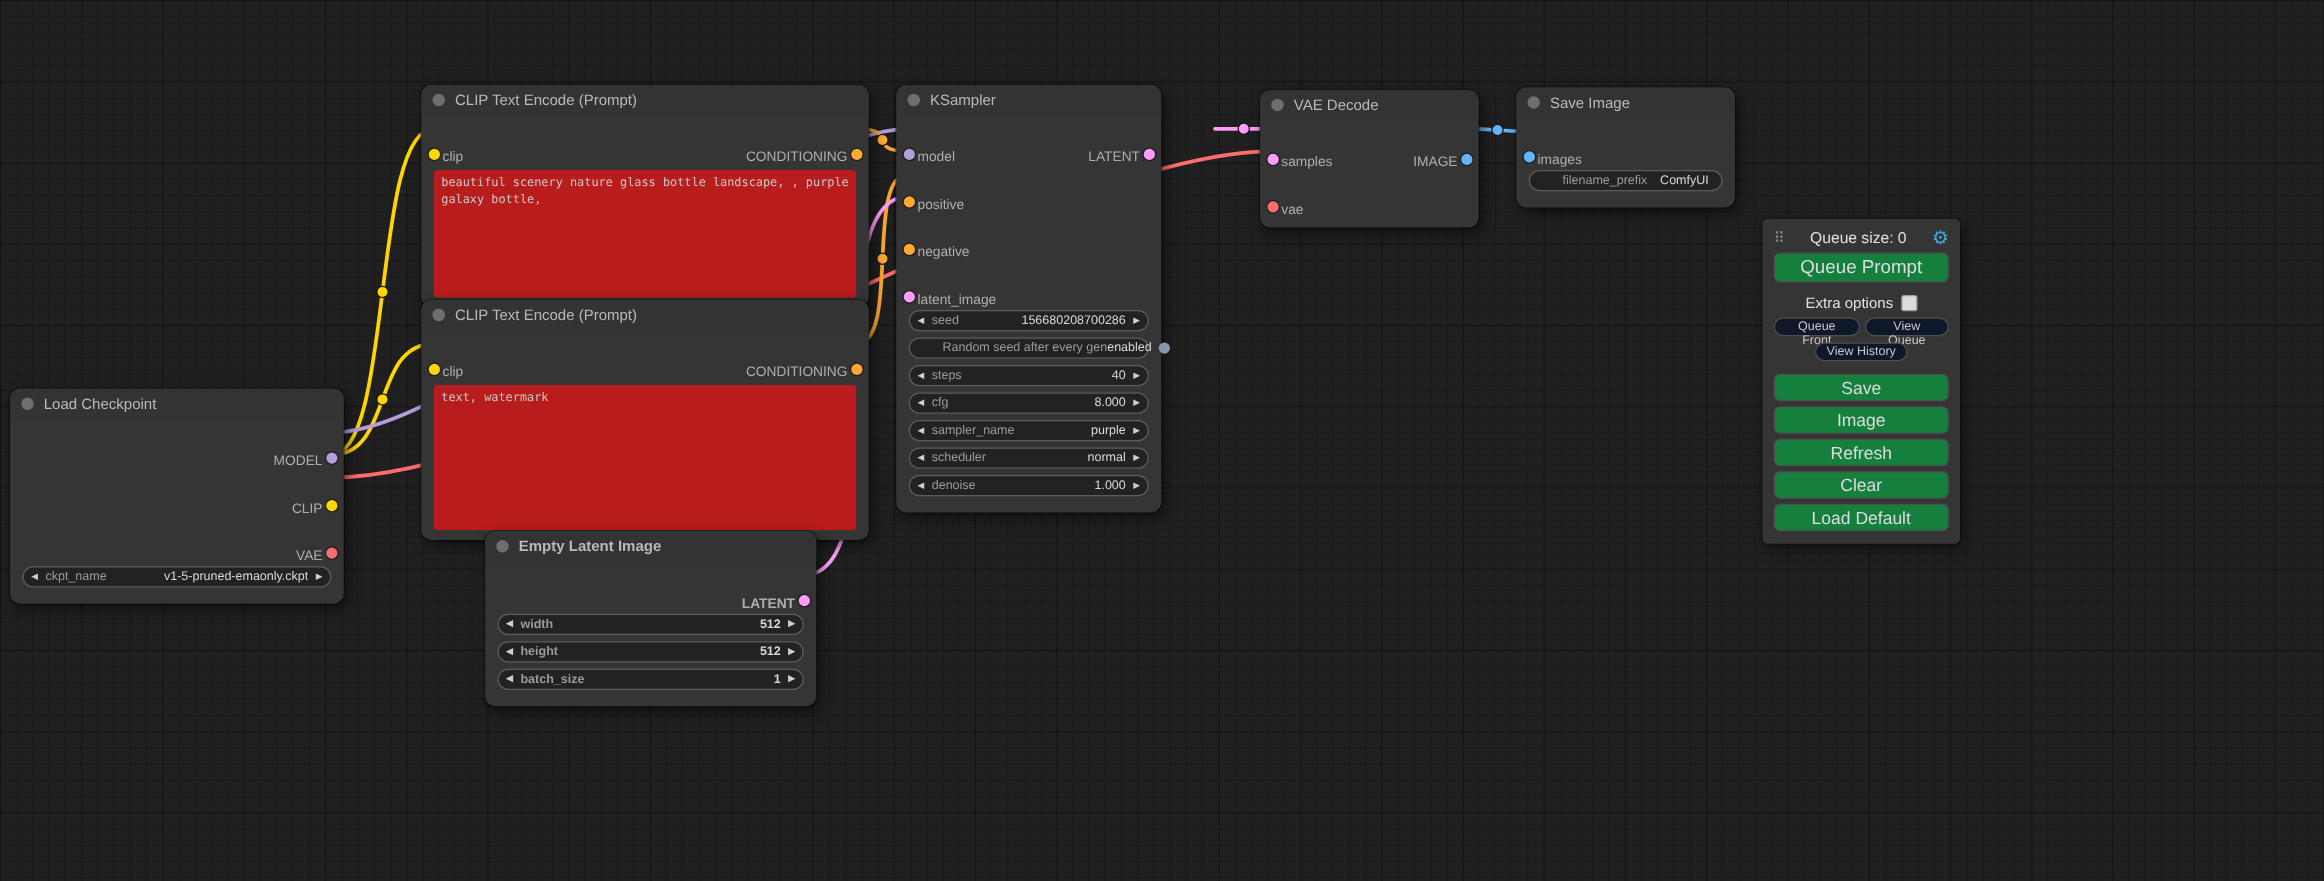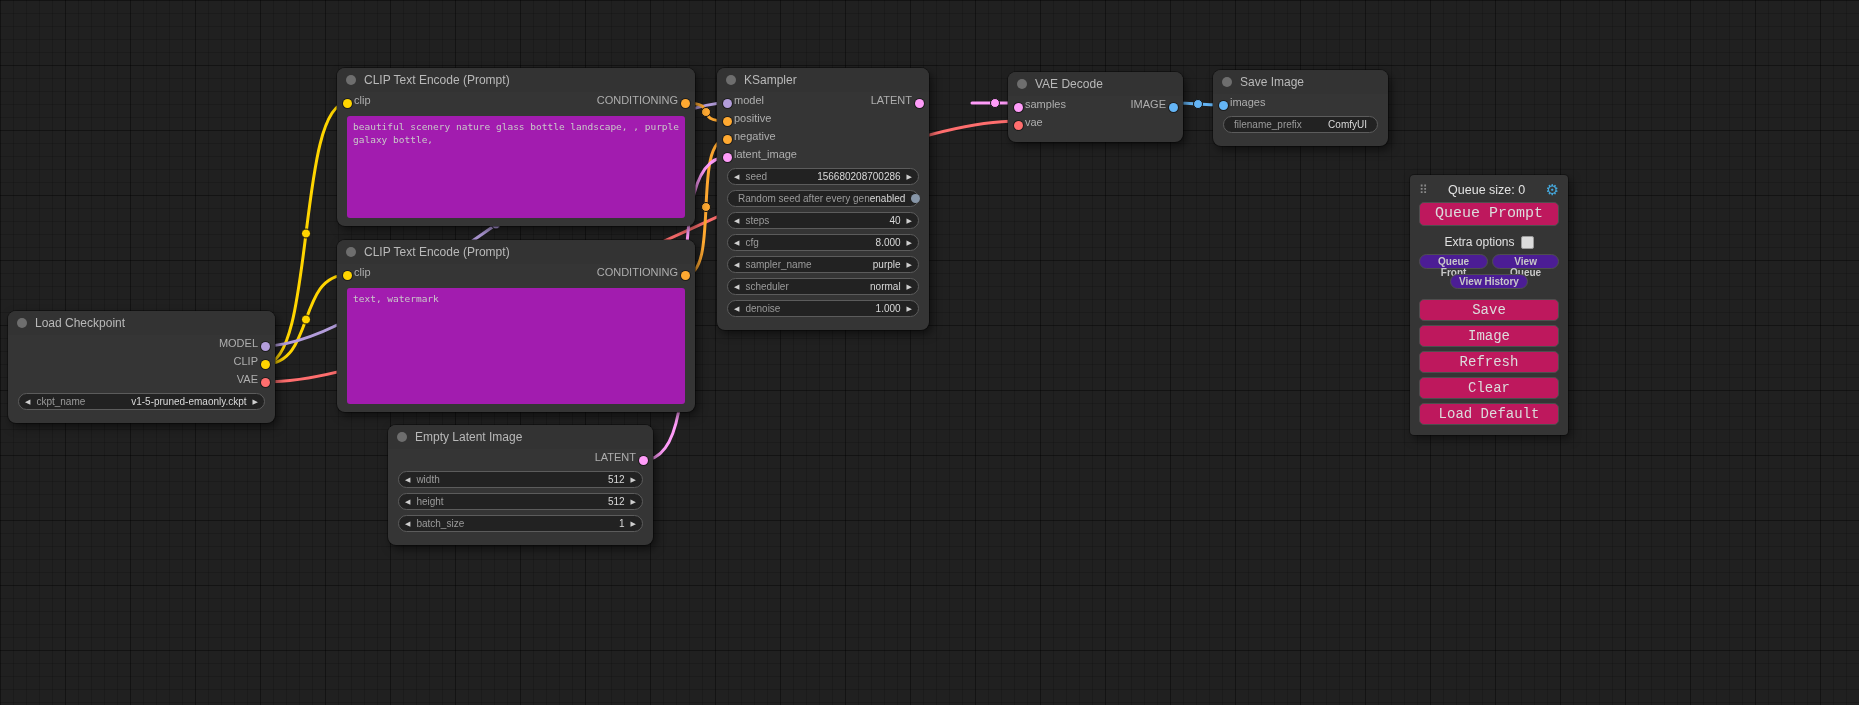--- a/index.html
+++ b/index.html
@@ -20,61 +20,61 @@
 
   .node{
     position:absolute; z-index:1; background:#353535; border-radius:8px;
     box-shadow:0 0 0 1px rgba(0,0,0,.35), 3px 4px 10px rgba(0,0,0,.55);
   }
   .ntitle{height:24px;background:#333333;border-radius:8px 8px 0 0;
     display:flex;align-items:center;padding:0 9px;gap:8px;}
   .cdot{width:10px;height:10px;border-radius:50%;background:#6e6e6e;flex:none;cursor:pointer;}
   .ntext{color:#b9b9b9;font-size:12px;white-space:nowrap;}
   .nbody{padding:2px 0 8px;position:relative;}
-  .srow{height:18px;position:relative;display:flex;align-items:flex-start;}
+  .srow{height:18px;position:relative;display:flex;align-items:flex-end;margin-top:20px;}
   .slabel{color:#aeaeae;font-size:11px;white-space:nowrap;}
   .slabel.in{margin-left:17px;}
   .slabel.out{margin-left:auto;margin-right:17px;}
   .port{width:9px;height:9px;border-radius:50%;position:absolute;top:4.5px;
     box-shadow:0 0 0 1px rgba(0,0,0,.45);cursor:crosshair;background:#888;}
   .port.in{left:5.5px;}
   .port.out{right:5.5px;}
 
   .widget{height:15px;background:#222;border:1px solid #5c5c5c;border-radius:9px;
     margin:0 10px 5px;display:flex;align-items:center;font-size:10px;cursor:pointer;}
   .arr{color:#cfcfcf;font-size:7px;padding:0 6px;line-height:15px;}
   .wlabel{color:#9b9b9b;white-space:nowrap;}
   .wvalue{margin-left:auto;color:#d9d9d9;white-space:nowrap;}
-  .widget.noarrow .wlabel{margin-left:10px;}
+  .widget.noarrow .wlabel{margin-left:26px;}
   .widget.noarrow .wvalue{margin-right:10px;}
   .knob{width:9px;height:9px;border-radius:50%;background:#8796a8;margin:0 3px 0 6px;flex:none;}
 
-  .prompt{margin:4px 10px 0;background:#a21caf;border-radius:3px;color:#c9c9c9;
+  .prompt{margin:4px 10px 0;background:#b91c1c;border-radius:3px;color:#c9c9c9;
     font-family:"DejaVu Sans Mono",monospace;font-size:9.5px;line-height:1.4;
     padding:4px 6px;white-space:pre-wrap;overflow:hidden;cursor:text;}
 
   .menu{position:absolute;z-index:2;left:1410px;top:175px;width:158px;box-sizing:border-box;
     background:#353535;border-radius:4px;padding:5px 9px 10px;
     box-shadow:0 0 0 1px rgba(0,0,0,.3), 3px 4px 10px rgba(0,0,0,.5);color:#ddd;}
   .menu-header{display:flex;align-items:center;height:20px;}
   .drag{color:#8a8a8a;font-size:12px;cursor:grab;}
   .qsize{flex:1;text-align:center;font-size:12.5px;color:#e2e2e2;}
   .gear{color:#45a8dc;font-size:15px;cursor:pointer;}
   button{font-family:"Liberation Sans",sans-serif;cursor:pointer;}
-  .btn-big{display:block;width:100%;box-sizing:border-box;background:#be185d;
+  .btn-big{display:block;width:100%;box-sizing:border-box;background:#15803d;
     border:1px solid #4e4e4e;color:#dcdcdc;font-size:14px;border-radius:5px;
-    height:22px;line-height:18px;text-align:center;margin-top:4px;font-family:Liberation Mono, monospace;}
+    height:22px;line-height:18px;text-align:center;margin-top:4px;}
   .btn-qp{height:24px;font-size:15px;margin-top:2px;}
   .extra{display:flex;justify-content:center;align-items:center;gap:6px;
     font-size:12px;color:#e0e0e0;margin-top:9px;}
   .checkbox{width:11px;height:11px;background:#dcdcdc;border-radius:2px;
     border:1px solid #9a9a9a;cursor:pointer;}
   .small-row{display:flex;justify-content:center;gap:4px;margin-top:5px;}
-  .btn-small{background:#4c1d95;border:1px solid #4e4e4e;color:#c8c8c8;
-    font-size:10px;border-radius:9px;padding:1px 8px;height:15px;line-height:11px;font-weight:bold;}
+  .btn-small{background:#0f172a;border:1px solid #4e4e4e;color:#c8c8c8;
+    font-size:10px;border-radius:9px;padding:1px 8px;height:15px;line-height:11px;}
   .actions{margin-top:10px;}
 </style>
 </head>
 <body>
 
 <div class="canvas">
 
   <svg class="wires" width="1859" height="705">
     <path class="wire" d="M265,364 C315,364 297,103 347,103" stroke="#FFD500"></path>
     <path class="wire" d="M265,364 C315,364 297,275 347,275" stroke="#FFD500"></path>
@@ -148,21 +148,21 @@
       <div class="srow">
         <span class="port in" style="background: rgb(255, 213, 0);"></span>
         <span class="slabel in">clip</span>
         <span class="slabel out">CONDITIONING</span>
         <span class="port out" style="background: rgb(255, 169, 49);"></span>
       </div>
       <div class="prompt" style="height:108px;">text, watermark</div>
     </div>
   </div>
 
-  <div class="node" style="left:388px;top:425px;width:265px;">
+  <div class="node" style="left:388px;top:425px;width:265px;font-weight:bold;">
     <div class="ntitle">
       <span class="cdot"></span>
       <span class="ntext">Empty Latent Image</span>
     </div>
     <div class="nbody">
       <div class="srow">
         <span class="slabel out">LATENT</span>
         <span class="port out" style="background: rgb(255, 156, 249);"></span>
       </div>
       <div class="widget" style="margin-top:2px;">

